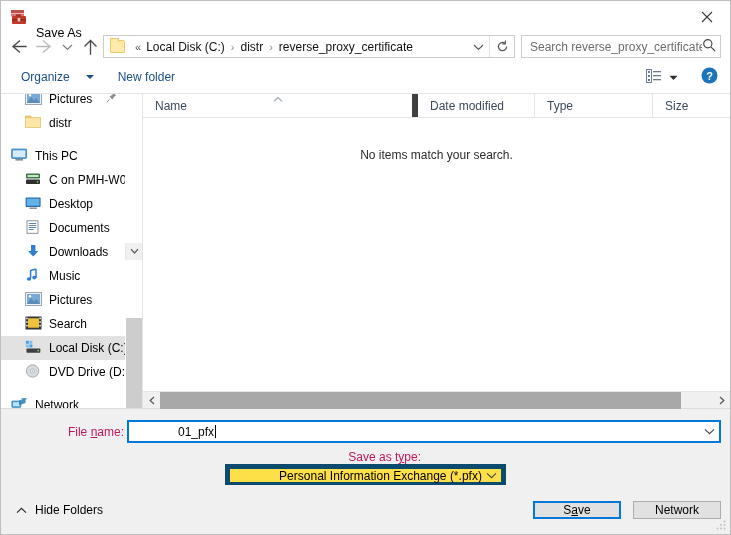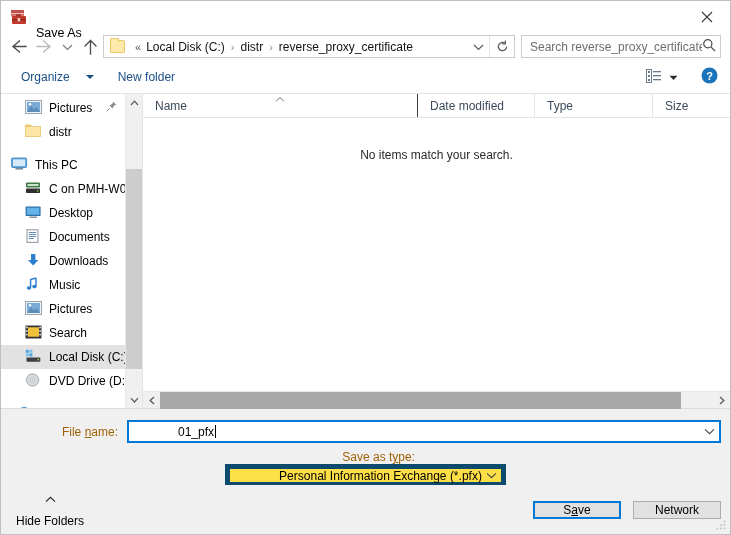--- a/index.html
+++ b/index.html
@@ -116,20 +116,21 @@
     flex: 1 1 auto;
     display: flex;
     min-height: 0;
     background: #fff;
   }
   .tree-wrap {
     width: 141px; flex: none;
     display: flex;
     position: relative;
     overflow: hidden;
+    align-items: center;
   }
   .tree {
     flex: 1 1 auto;
     padding-top: 2px;
     overflow: hidden;
     position: relative;
   }
   .tree-row {
     height: 24px;
     display: flex; align-items: center;
@@ -179,21 +180,21 @@
     background: #fff;
     position: relative;
   }
   .col {
     display: flex; align-items: center;
     padding-left: 12px;
     font-size: 12px; color: #3b4a5a;
     border-right: 1px solid #e4e4e4;
     position: relative;
   }
-  .col.name { width: 275px; flex: none; border-right: 1px solid #404040;}
+  .col.name { width: 275px; flex: none; border-right: 6px solid #404040;}
   .col.date { width: 117px; flex: none; }
   .col.type { width: 118px; flex: none; }
   .col.size { flex: 1 1 auto; border-right: none; }
   .sort-ind {
     position: absolute; left: 50%; top: -2px; transform: translateX(-50%);
   }
   .list-area {
     flex: 1 1 auto;
     display: flex; align-items: flex-start; justify-content: center;
     padding-top: 30px;
@@ -229,22 +230,22 @@
   }
   .formrow {
     display: flex; align-items: center;
     height: 27px;
     padding: 0 9px;
   }
   .formrow.first { margin-top: 9px; }
   .formrow.second { margin-top: 5px; margin-bottom: 8px; flex-direction: column; }
   .flabel {
     width: 117px; flex: none;
-    text-align: right; padding-right: 9px;
-    font-size: 12px; color: #a16207;
+    text-align: right; padding-right: 3px;
+    font-size: 12px; color: #be185d;
   }
   .flabel u { text-decoration: underline; }
   .fcombo {
     flex: 1 1 auto;
     height: 23px;
     display: flex; align-items: center;
     min-width: 0;
   }
   .fcombo.filename {
     border: 2px solid #0078d7;
@@ -274,21 +275,20 @@
     height: 49px; min-height: 49px;
     background: #f0f0f0;
     display: flex; align-items: center;
     padding: 0 9px;
     position: relative;
   }
   .hidefolders {
     display: flex; align-items: center; gap: 8px;
     font-size: 12px; color: #000;
     padding-left: 6px;
-    flex-direction: column;
   }
   .btn-spacer { flex: 1 1 auto; }
   .btn {
     width: 88px; height: 18px;
     display: flex; align-items: center; justify-content: center;
     font-size: 12px; color: #000;
     background: #e1e1e1;
     border: 1px solid #adadad;
     margin-left: 12px;
   }

